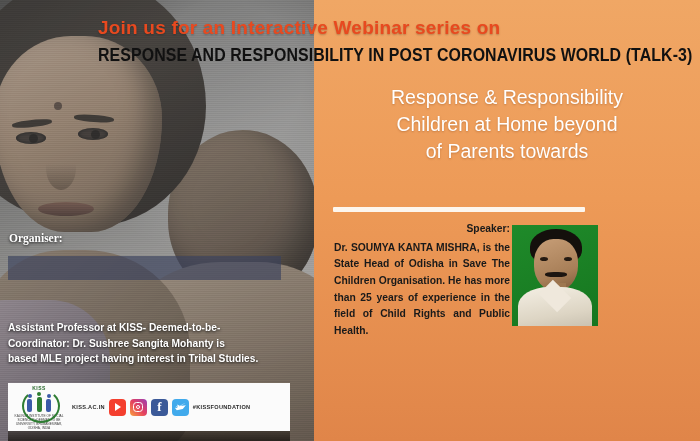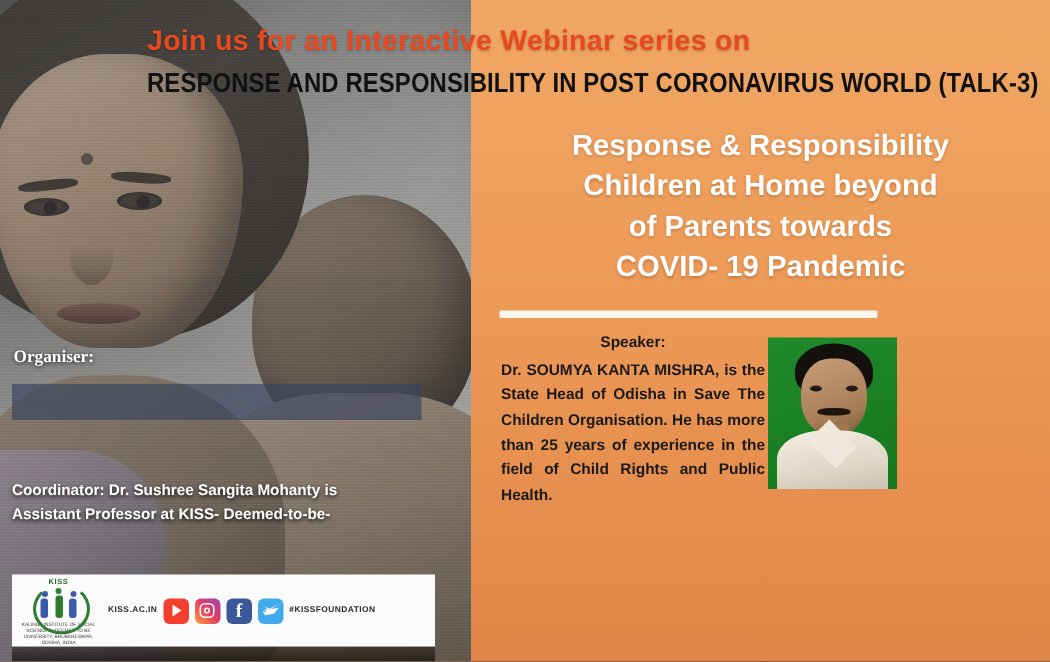--- a/index.html
+++ b/index.html
@@ -108,35 +108,35 @@
     letter-spacing:.1px;
   }
 
   
   .title{
     position:absolute; left:322px; top:84px; width:370px;
     text-align:center; color:#ffffff; z-index:6;
     font-size:19.5px; line-height:1.38; font-weight:400;
     text-shadow:0 1px 2px rgba(120,60,20,.35);
   }
-  .title div{ white-space:nowrap;font-weight:bold; }
+  .title div{ white-space:nowrap; }
 
   
   .divider{
     position:absolute; left:333px; top:207px; width:252px; height:5px;
     background:#fdf6ee; z-index:6; border-radius:1px;
   }
 
   
   .speaker{
     position:absolute; left:334px; top:221px; width:176px; z-index:6;
     color:#1a1a1a; font-size:10.3px; line-height:1.62; font-weight:bold;
     text-align:justify;
   }
-  .speaker .sp-label{ margin-bottom:2px; text-align:center; }
+  .speaker .sp-label{ margin-bottom:2px; text-align:right; }
 
   .speaker-photo{
     position:absolute; left:512px; top:225px;
     width:86px; height:101px; z-index:6;
     background:linear-gradient(160deg,#1f8a2a 0%,#16761f 100%);
     overflow:hidden;
   }
   .sp-hair{ position:absolute; left:18px; top:4px; width:52px; height:36px;
     border-radius:50% 50% 40% 40%; background:#14100c; }
   .sp-face{ position:absolute; left:22px; top:14px; width:44px; height:52px;
@@ -266,21 +266,20 @@
 
   <div class="hdr">
     <div class="hdr-line1">Join us for an Interactive Webinar series on</div>
     <div class="hdr-line2">RESPONSE AND RESPONSIBILITY IN POST CORONAVIRUS WORLD (TALK-3)</div>
   </div>
 
   <div class="title">
     <div>Response &amp; Responsibility</div>
     <div>Children at Home beyond</div>
     <div>of Parents towards</div>
-    <div>COVID- 19 Pandemic</div>
   </div>
 
   <div class="divider"></div>
 
   <div class="speaker">
     <div class="sp-label">Speaker:</div>
     <div>Dr. SOUMYA KANTA MISHRA, is the State Head of Odisha in Save The Children Organisation. He has more than 25 years of experience in the field of Child Rights and Public Health.</div>
   </div>
 
   <div class="speaker-photo">
@@ -291,22 +290,23 @@
     <div class="sp-moust"></div>
     <div class="sp-neck"></div>
     <div class="sp-shirt"></div>
     <div class="sp-collar"></div>
   </div>
 
   <div class="org-label">Organiser:</div>
   <div class="org-band"></div>
 
   <div class="coord">
+    <div>Assistant Professor at KISS- Deemed-to-be-</div>
     <div>Coordinator: Dr. Sushree Sangita Mohanty is</div>
-    <div>Assistant Professor at KISS- Deemed-to-be-</div>
+    <div>based MLE project having interest in Tribal Studies.</div>
   </div>
 
   <div class="footer">
     <div class="kiss-logo">
       <div class="kl-word">KISS</div>
       <div class="kl-ring">
         <div class="kl-figs">
           <div class="kl-fig"></div>
           <div class="kl-fig g"></div>
           <div class="kl-fig"></div>

